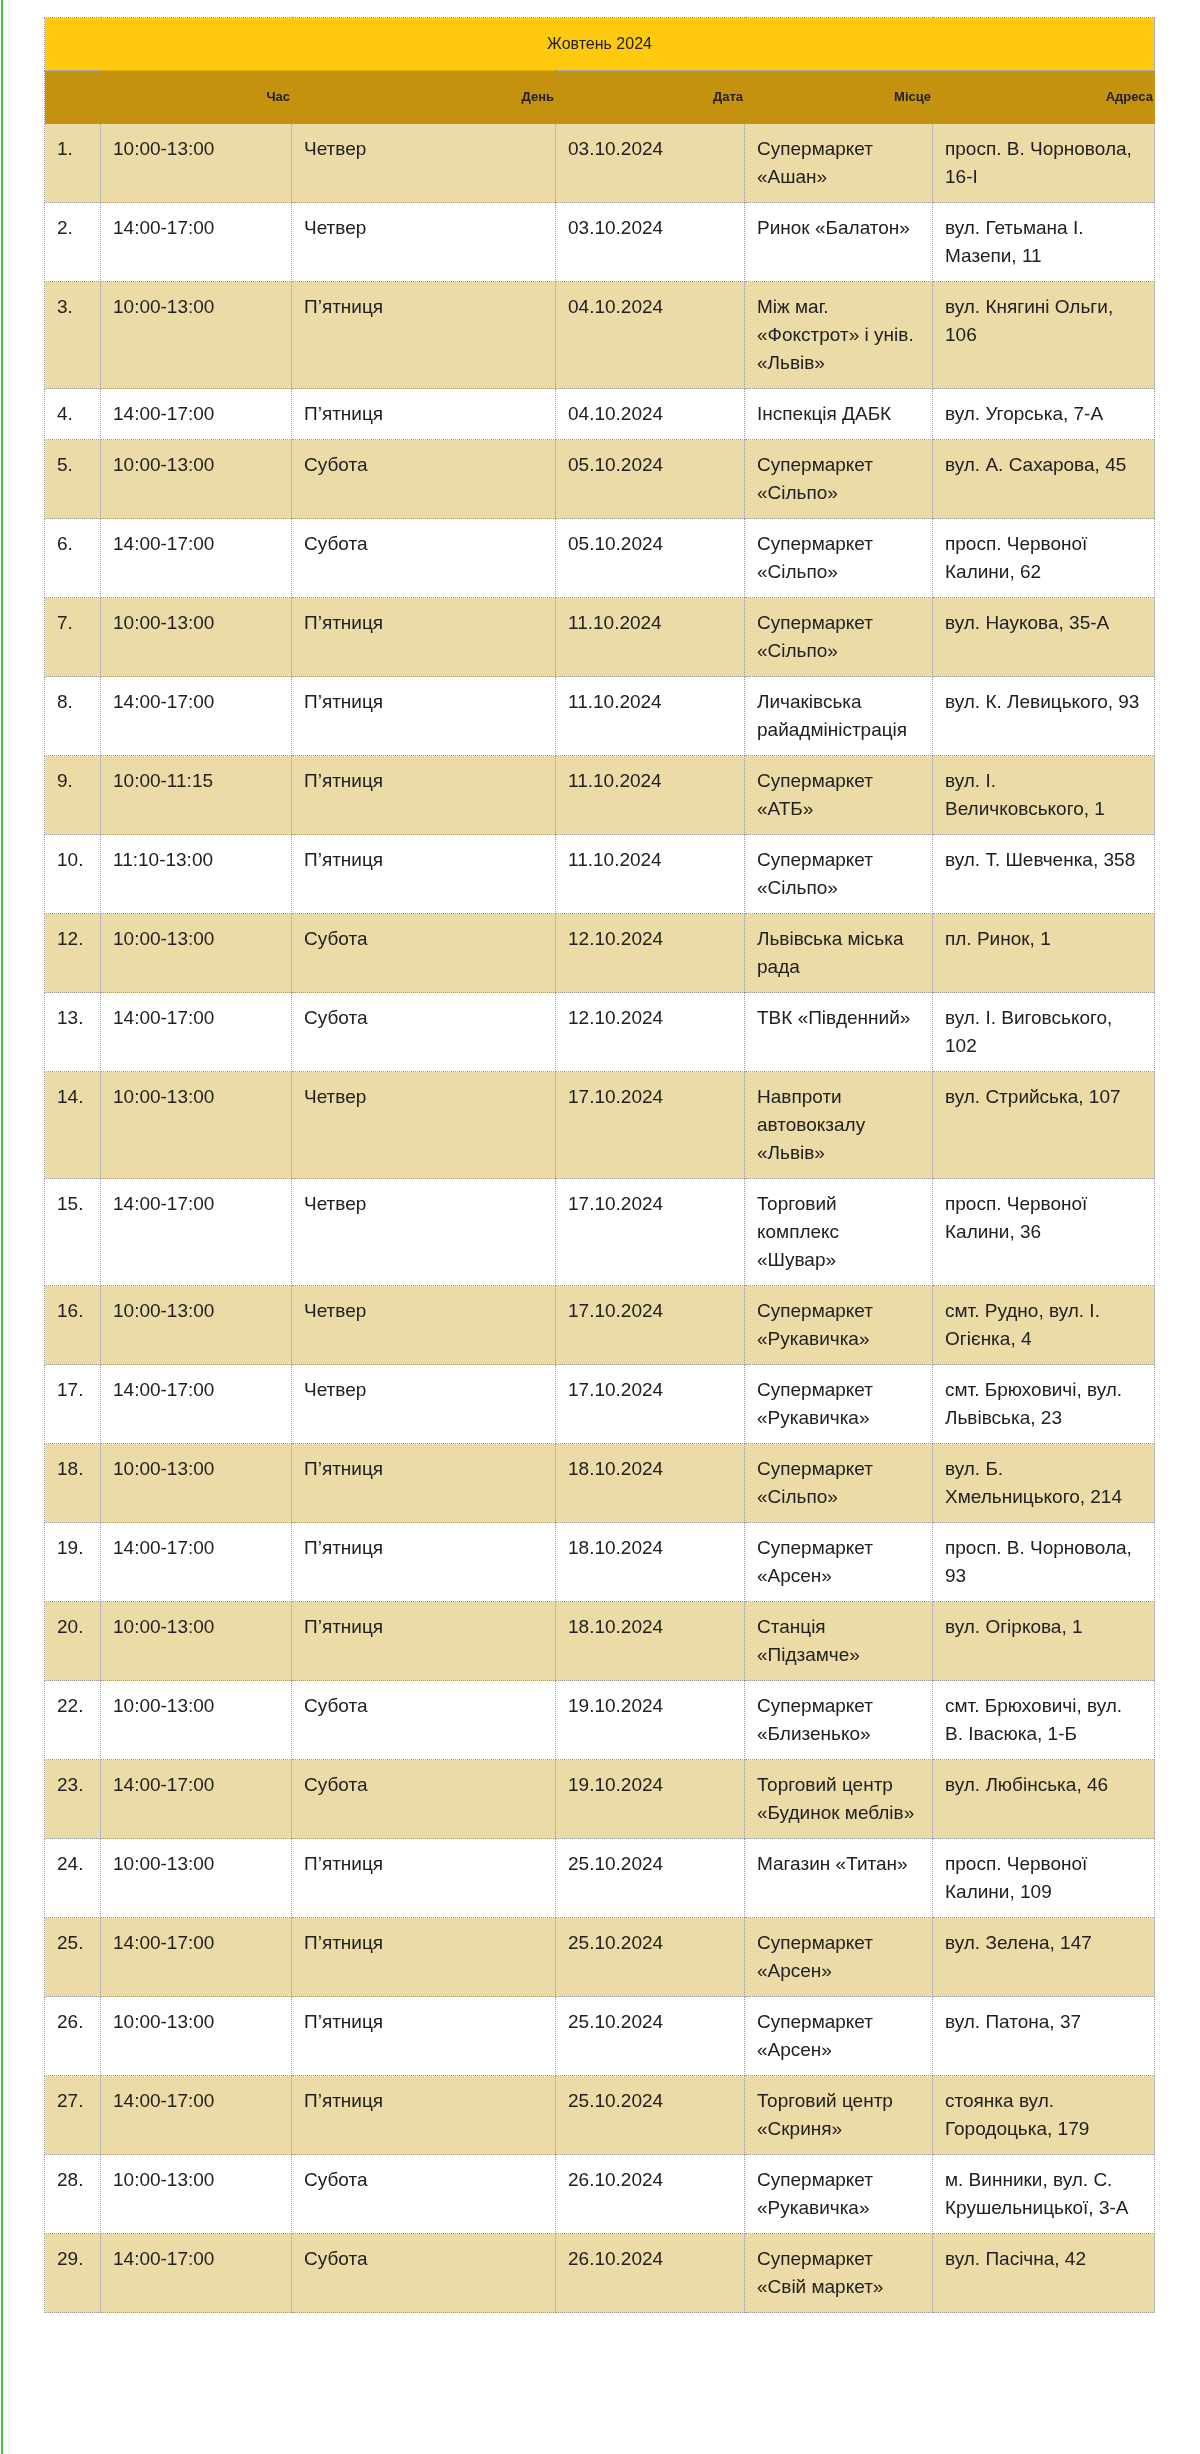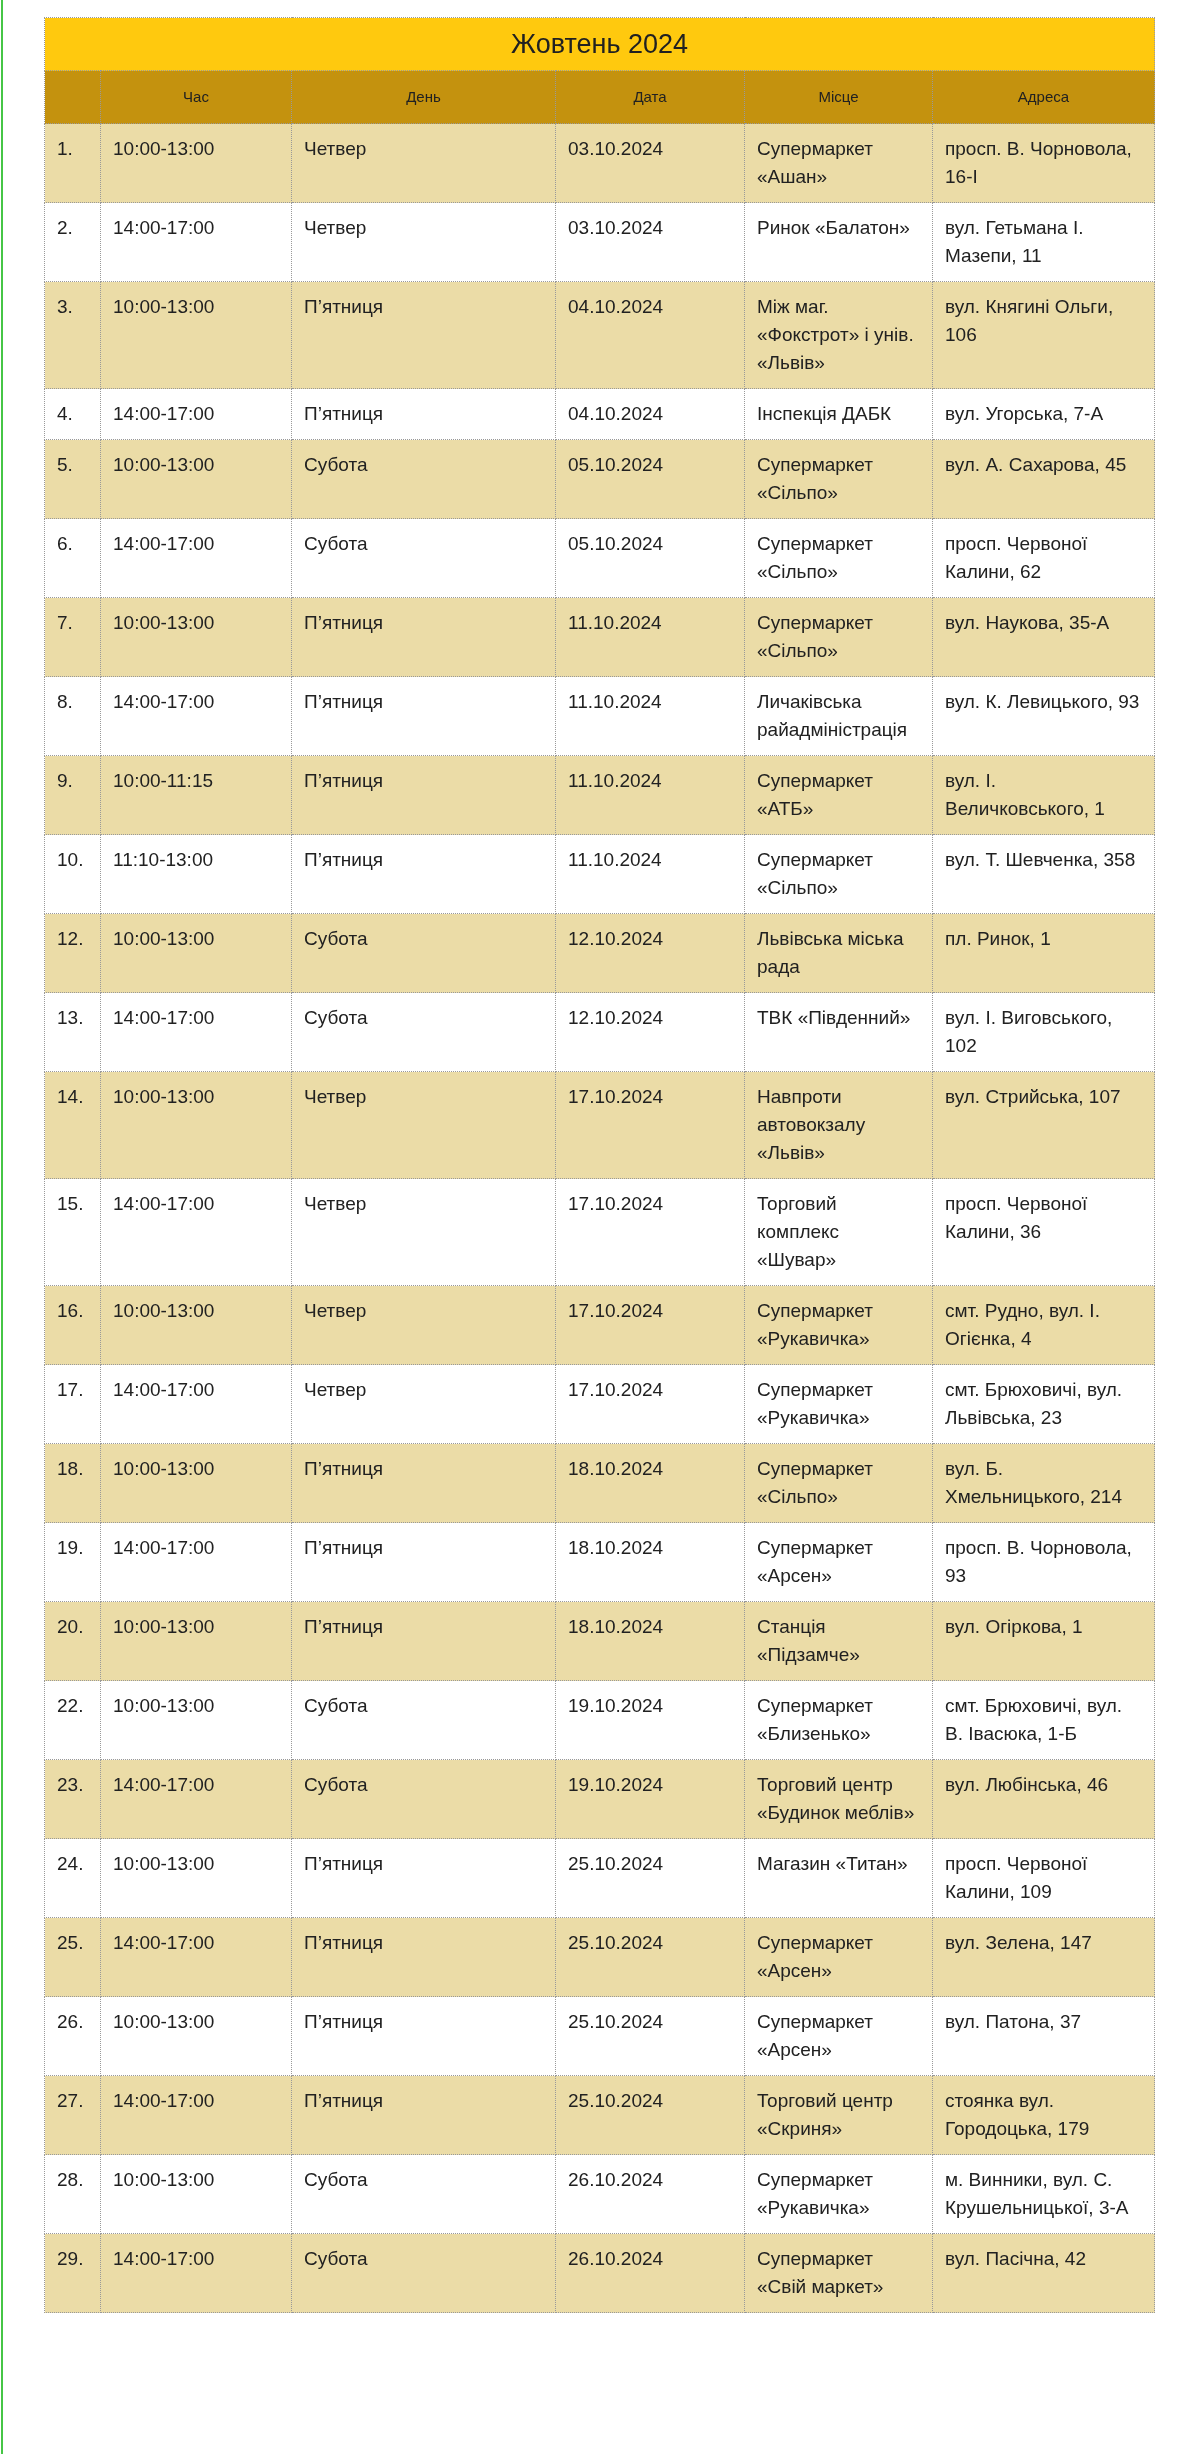--- a/index.html
+++ b/index.html
@@ -42,30 +42,30 @@
     font-size:19px;
     line-height:28px;
     color:var(--text-color);
     word-wrap:break-word;
   }
   .title-cell{
     background:var(--title-bg);
     height:50px;
     text-align:center;
     vertical-align:middle;
-    font-size:27px;
+    font-size:16px;
     font-weight:400;
   }
   .head-row th{
     background:var(--header-bg);
     height:50px;
-    text-align:center;
+    text-align:right;
     vertical-align:middle;
-    font-size:15px;
-    font-weight:400;
+    font-size:13px;
+    font-weight:700;
   }
   tbody td{
     vertical-align:top;
     text-align:left;
     padding:11px 12px 11px 12px;
   }
   tbody td.num{padding-left:12px;padding-right:4px;}
   tbody tr{background:var(--row-bg);}
   tbody tr:nth-child(odd){background:var(--alt-row-bg);}
   tbody tr td{height:28px;} 

